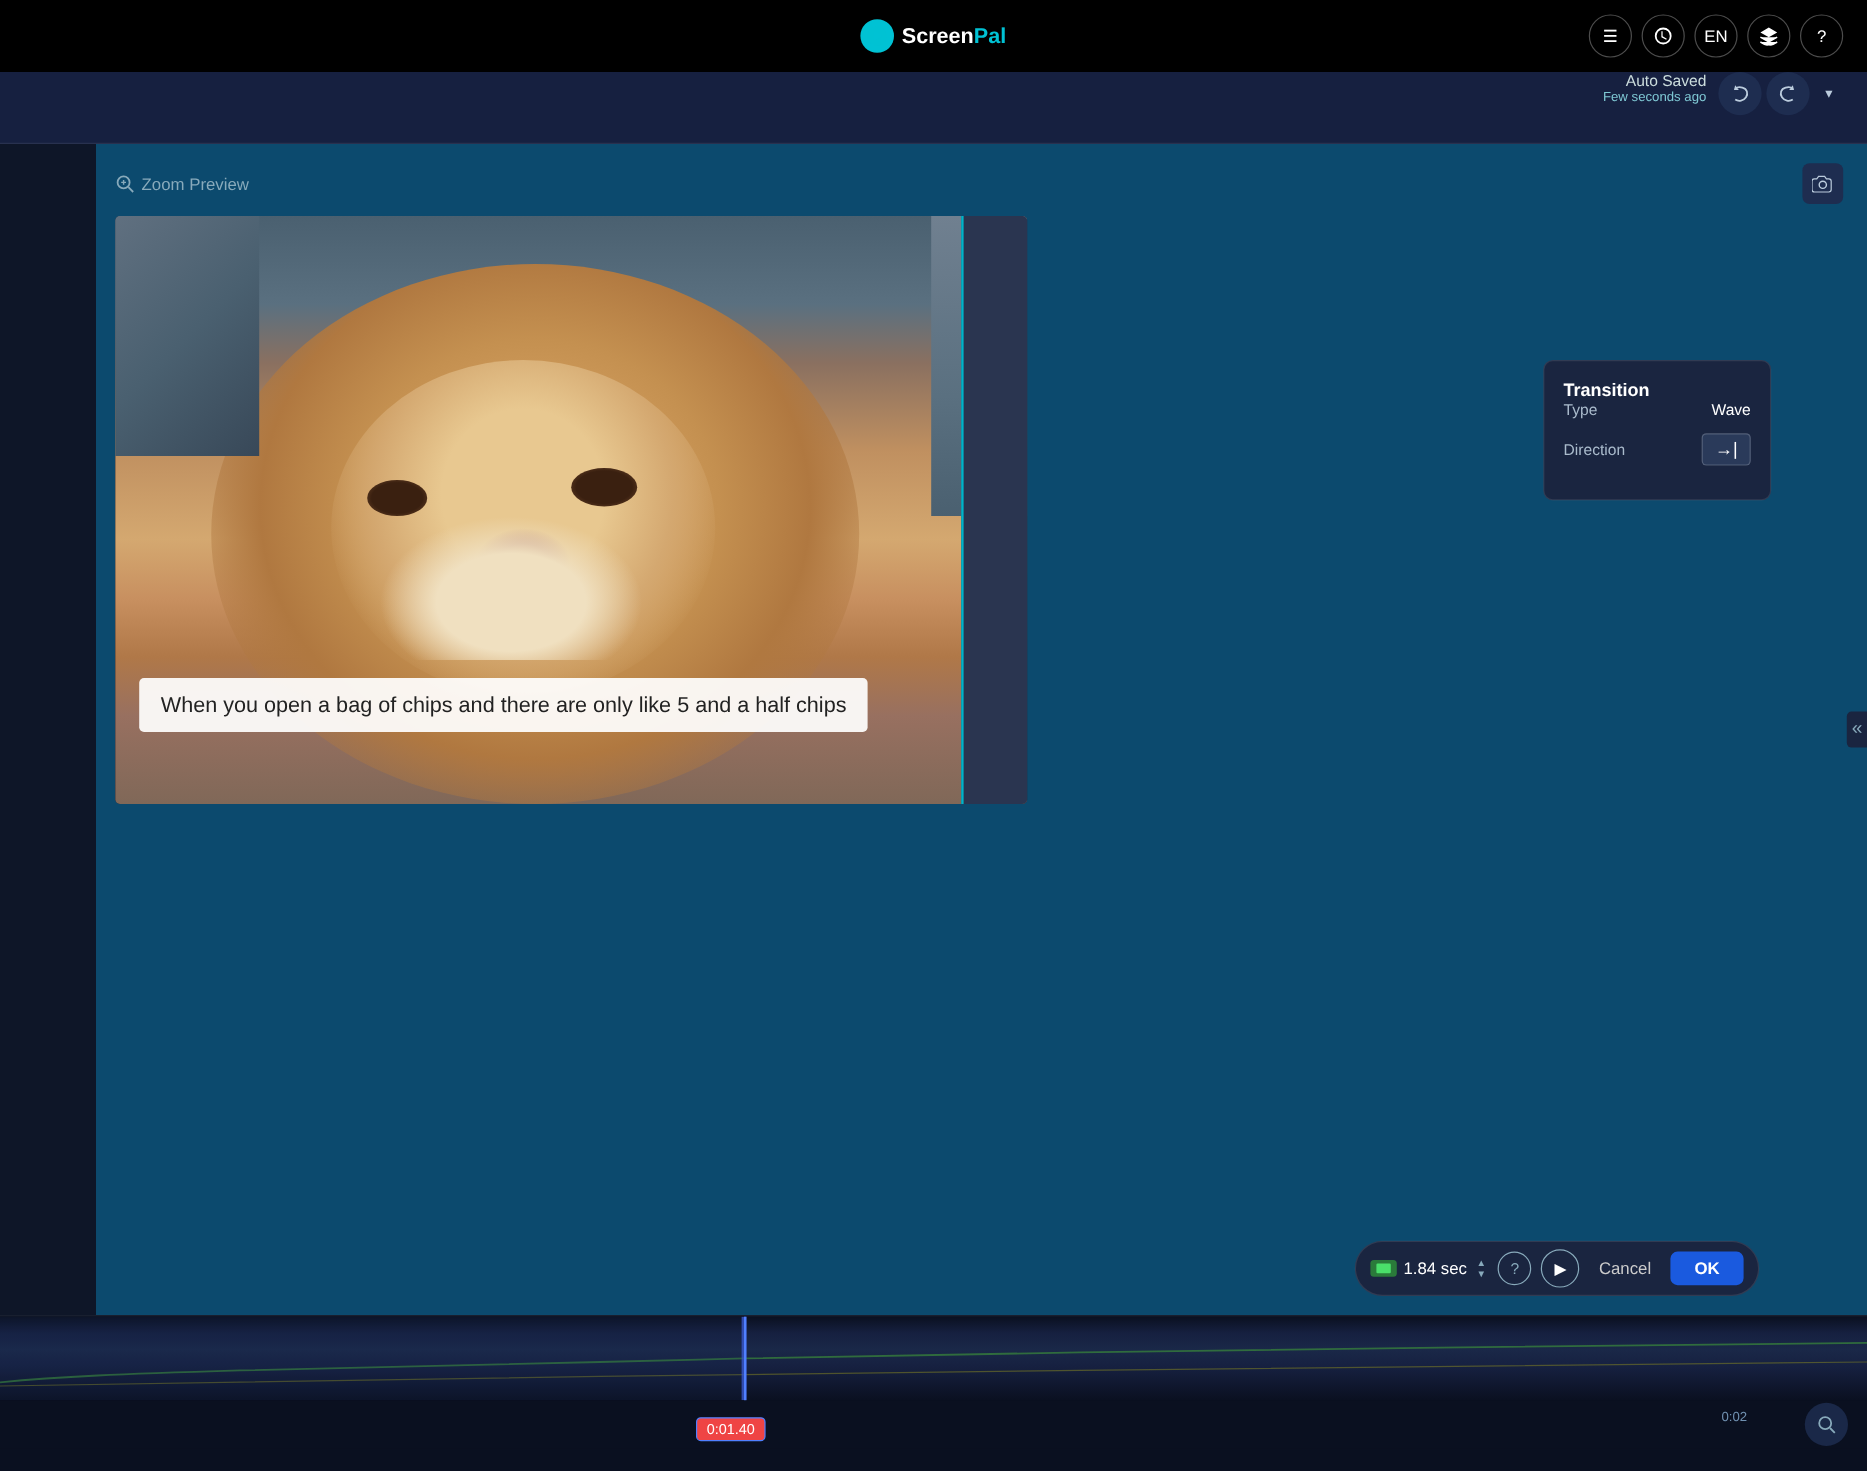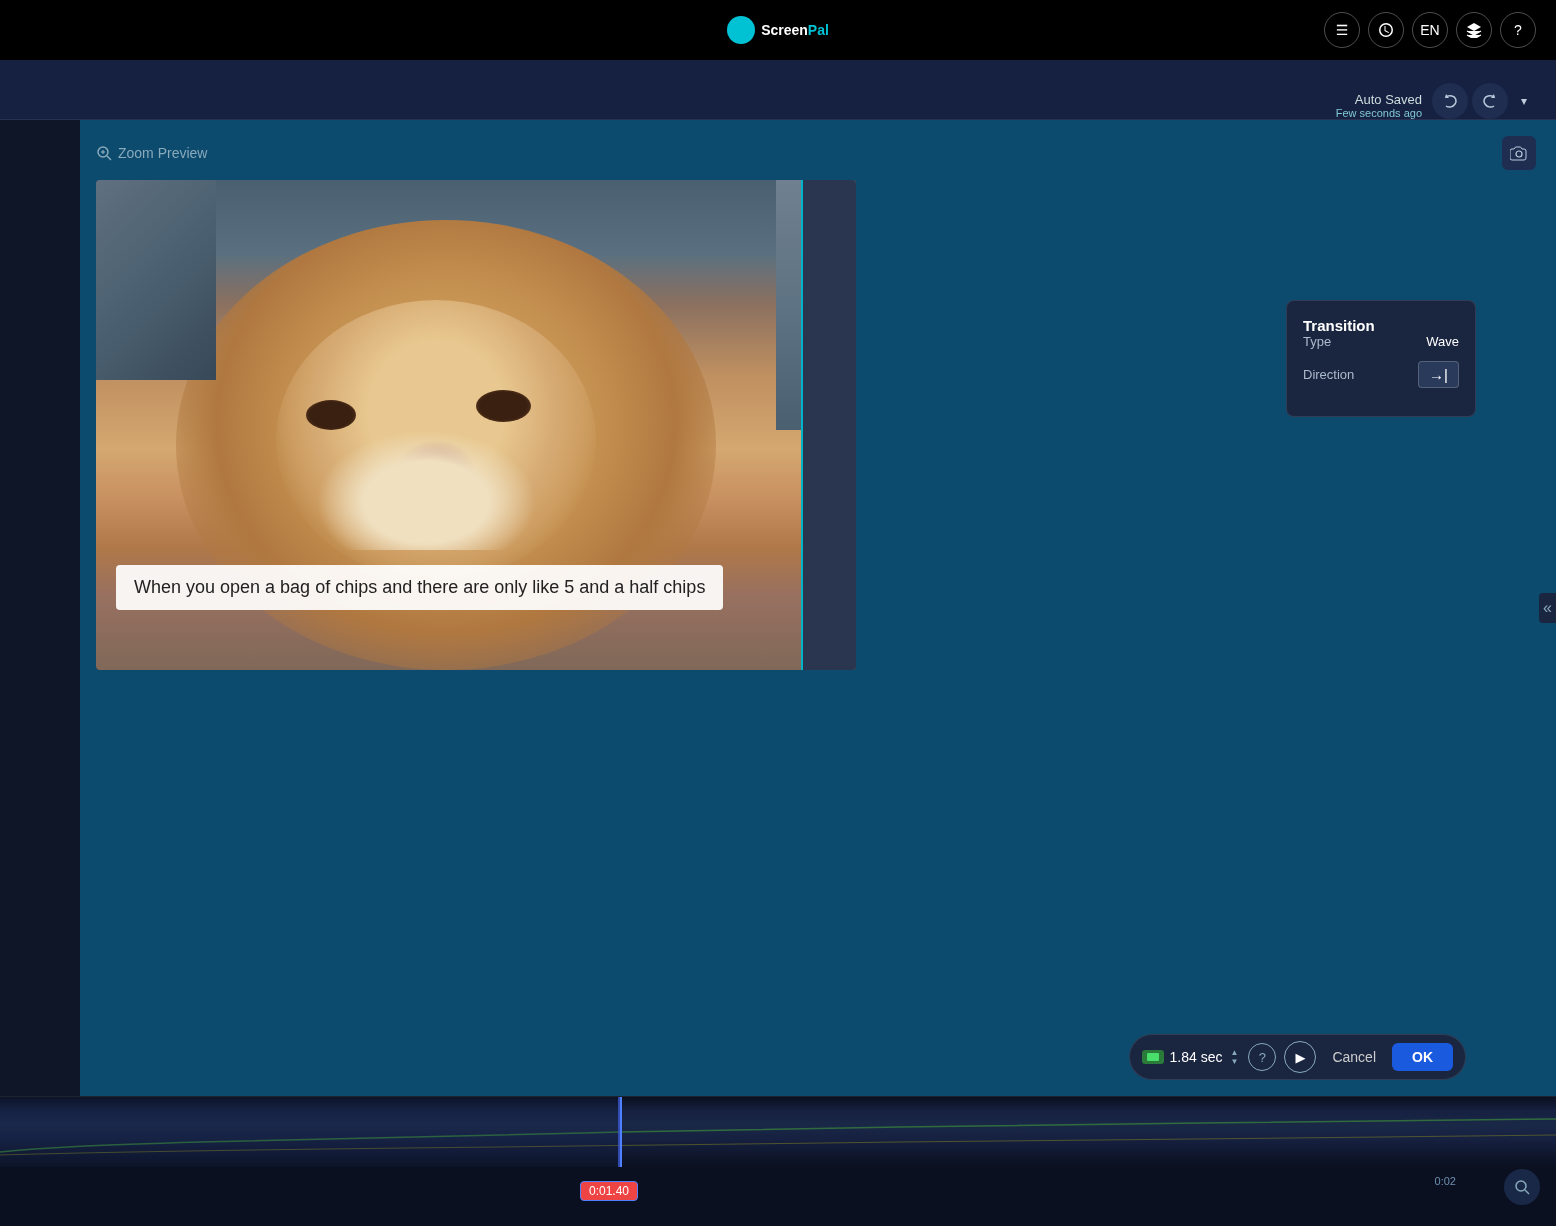--- a/index.html
+++ b/index.html
@@ -31,21 +31,21 @@
       width: 28px;
       height: 28px;
       background: #00c2d4;
       border-radius: 50%;
       display: flex;
       align-items: center;
       justify-content: center;
       font-size: 14px;
     }
     .logo-text {
-      font-size: 14px;
+      font-size: 18px;
       font-weight: 700;
       color: #fff;
     }
     .logo-text span {
       color: #00c2d4;
     }
     .top-bar-actions {
       position: absolute;
       right: 20px;
       display: flex;
@@ -65,21 +65,21 @@
       font-size: 14px;
       cursor: pointer;
     }
 
     
     .second-bar {
       width: 100%;
       height: 60px;
       background: #162040;
       display: flex;
-      align-items: flex-end;
+      align-items: flex-start;
       justify-content: flex-end;
       padding: 0 20px;
       border-bottom: 1px solid rgba(255,255,255,0.08);
     }
     .auto-saved-area {
       display: flex;
       align-items: center;
       gap: 10px;
       margin-right: 10px;
     }

